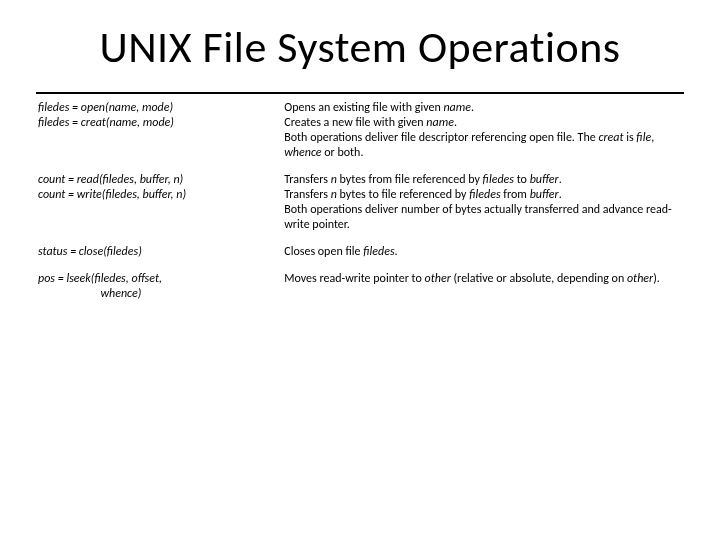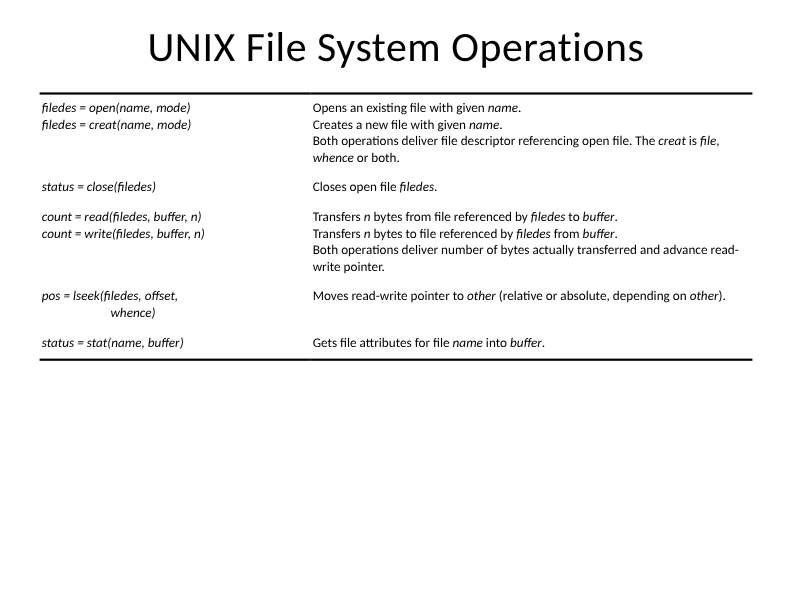--- a/index.html
+++ b/index.html
@@ -11,21 +11,21 @@
     font-family: Calibri, "Segoe UI", Arial, sans-serif;
     color: #000;
   }
   .slide {
     width: 720px;
     height: 540px;
     box-sizing: border-box;
     padding: 18px 36px 20px 36px;
   }
   .title {
-    font-size: 38px;
+    font-size: 44px;
     font-weight: 400;
     text-align: center;
     margin: 2px 0 18px 0;
     letter-spacing: 0.5px;
   }
   table {
     width: 100%;
     border-collapse: collapse;
     font-size: 12px;
     line-height: 1.25;
@@ -57,30 +57,26 @@
 
 <div class="slide">
   <div class="title">UNIX File System Operations</div>
   <table>
     <tbody>
         <tr class="toprule">
           <td class="left">filedes = open(name, mode)<br>filedes = creat(name, mode)</td>
           <td class="right">Opens an existing file with given <i>name</i>.<br>Creates a new file with given <i>name</i>.<br>Both operations deliver file descriptor referencing open file. The <i>creat</i> is <i>file</i>, <i>whence</i> or both.</td>
         </tr>
         <tr>
+          <td class="left">count = read(filedes, buffer, n)<br>count = write(filedes, buffer, n)</td>
+          <td class="right">Transfers <i>n</i> bytes from file referenced by <i>filedes</i> to <i>buffer</i>.<br>Transfers <i>n</i> bytes to file referenced by <i>filedes</i> from <i>buffer</i>.<br>Both operations deliver number of bytes actually transferred and advance read-write pointer.</td>
+        </tr>
+        <tr>
           <td class="left">status = close(filedes)</td>
           <td class="right">Closes open file <i>filedes</i>.</td>
         </tr>
         <tr>
-          <td class="left">count = read(filedes, buffer, n)<br>count = write(filedes, buffer, n)</td>
-          <td class="right">Transfers <i>n</i> bytes from file referenced by <i>filedes</i> to <i>buffer</i>.<br>Transfers <i>n</i> bytes to file referenced by <i>filedes</i> from <i>buffer</i>.<br>Both operations deliver number of bytes actually transferred and advance read-write pointer.</td>
-        </tr>
-        <tr>
           <td class="left">pos = lseek(filedes, offset,<br>&nbsp;&nbsp;&nbsp;&nbsp;&nbsp;&nbsp;&nbsp;&nbsp;&nbsp;&nbsp;&nbsp;&nbsp;&nbsp;&nbsp;&nbsp;&nbsp;&nbsp;&nbsp;&nbsp;&nbsp;&nbsp;&nbsp;&nbsp;whence)</td>
           <td class="right">Moves read-write pointer to <i>other</i> (relative or absolute, depending on <i>other</i>).</td>
-        </tr>
-        <tr class="botrule">
-          <td class="left">status = stat(name, buffer)</td>
-          <td class="right">Gets file attributes for file <i>name</i> into <i>buffer</i>.</td>
         </tr>
       </tbody>
   </table>
 </div>
 
 </body></html>

